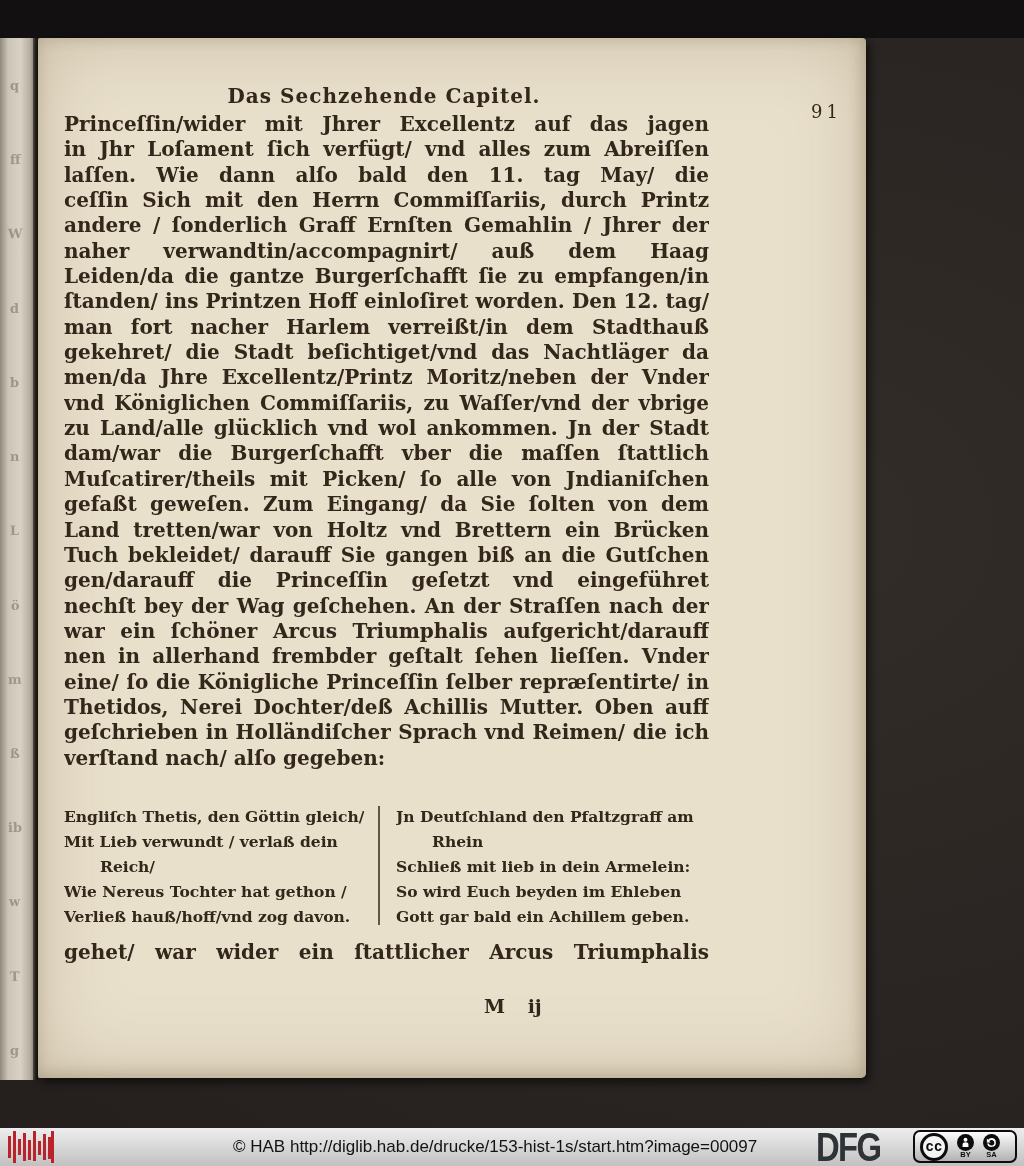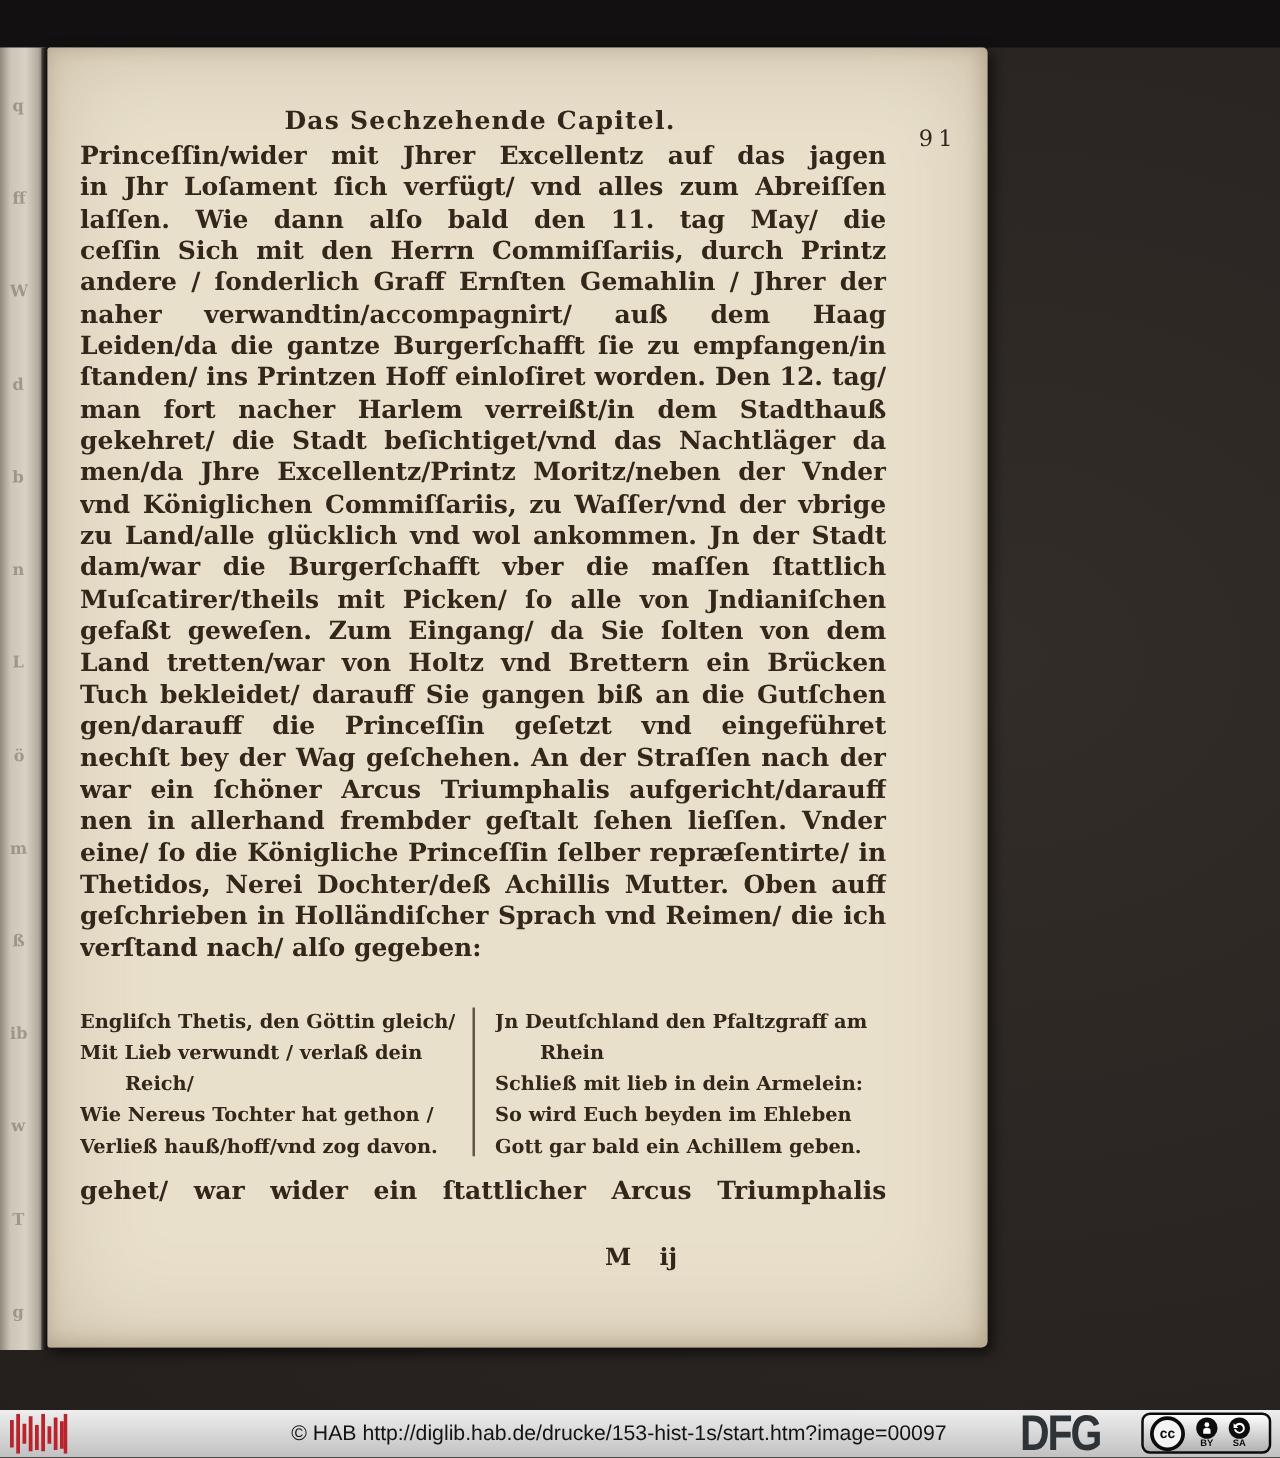--- a/index.html
+++ b/index.html
@@ -13,24 +13,24 @@
     background:linear-gradient(90deg,#8f897d 0%,#ccc4b6 22%,#d9d1c3 55%,#b5ad a0 82%,#6b655c 100%);
     background:linear-gradient(90deg,#8f897d 0%,#ccc4b6 22%,#d9d1c3 55%,#b5ada0 82%,#6b655c 100%);}
   .frags{position:absolute;left:2px;top:40px;width:26px;height:980px;display:flex;flex-direction:column;
     justify-content:space-between;align-items:center;color:#7c7467;font-weight:bold;font-size:13px;
     filter:blur(0.6px);opacity:.6;}
   .frags span{transform:rotate(-1deg);}
   .gutter{position:absolute;left:33px;top:38px;width:5px;height:1042px;
     background:linear-gradient(90deg,#57504a 0%,#2a241f 45%,#15110e 100%);}
 
   
-  .page{position:absolute;left:38px;top:38px;width:712px;height:1040px;background:#e9e0cc;
+  .page{position:absolute;left:38px;top:38px;width:828px;height:1040px;background:#e9e0cc;
     border-radius:2px 4px 5px 2px;
     box-shadow: inset 0 0 80px rgba(122,100,68,.28), inset -4px 0 14px rgba(120,100,70,.22),
-                inset 0 -6px 18px rgba(120,100,70,.18), 3px 4px 10px rgba(0,0,0,.65); padding-left: 40px;}
+                inset 0 -6px 18px rgba(120,100,70,.18), 3px 4px 10px rgba(0,0,0,.65);}
   .title-row{position:absolute;left:26px;top:46px;width:640px;text-align:center;
     font-size:20px;font-weight:bold;letter-spacing:1px;color:#33261a;}
   .page-num{position:absolute;right:24px;top:50px;font-size:18px;letter-spacing:4px;color:#33261a;margin-top:13px;}
 
   .body-block{position:absolute;left:26px;top:74px;width:645px;}
   .line{font-size:20px;font-weight:bold;line-height:25.35px;height:25.35px;overflow:hidden;
     text-align:justify;text-align-last:justify;color:#33261a;}
   .line[data-al="l"]{text-align:left;text-align-last:left;}
   .line[data-ind="1"]{text-indent:28px;}
 
@@ -51,22 +51,22 @@
   .hab-logo{position:absolute;left:8px;top:3px;width:46px;height:32px;}
   .copyright{position:absolute;left:233px;top:9px;font-family:"Liberation Sans",sans-serif;
     font-size:17px;color:#131313;white-space:nowrap;}
   .dfg{position:absolute;left:816px;top:-3px;font-family:"Liberation Sans",sans-serif;
     font-weight:bold;font-size:40px;color:#2e3337;letter-spacing:-2px;
     transform:scaleX(.82);transform-origin:left top;}
   .cc-badge{position:absolute;left:913px;top:2px;width:104px;height:33px;box-sizing:border-box;
     border:2px solid #0c0c0c;border-radius:7px;background:linear-gradient(#fdfdfd,#b2b2b2);
     display:flex;align-items:center;}
   .cc-circle{width:22px;height:22px;border:3px solid #0c0c0c;border-radius:50%;margin-left:5px;
-    display:flex;align-items:center;justify-content:center;font-family:Liberation Sans, sans-serif;
-    font-weight:bold;font-size:11px;color:#0c0c0c;background:#f4f4f4;}
+    display:flex;align-items:center;justify-content:center;font-family:Liberation Mono, monospace;
+    font-weight:bold;font-size:14px;color:#0c0c0c;background:#f4f4f4;}
   .cc-group{display:flex;flex-direction:column;align-items:center;margin-left:9px;}
   .icon-circle{width:17px;height:17px;border-radius:50%;background:#0c0c0c;
     display:flex;align-items:center;justify-content:center;}
   .cc-label{font-size:7.5px;font-weight:bold;font-family:"Liberation Sans",sans-serif;
     color:#0c0c0c;margin-top:0px;line-height:8px;}
 </style>
 </head>
 <body>
 
 <div class="stage">

